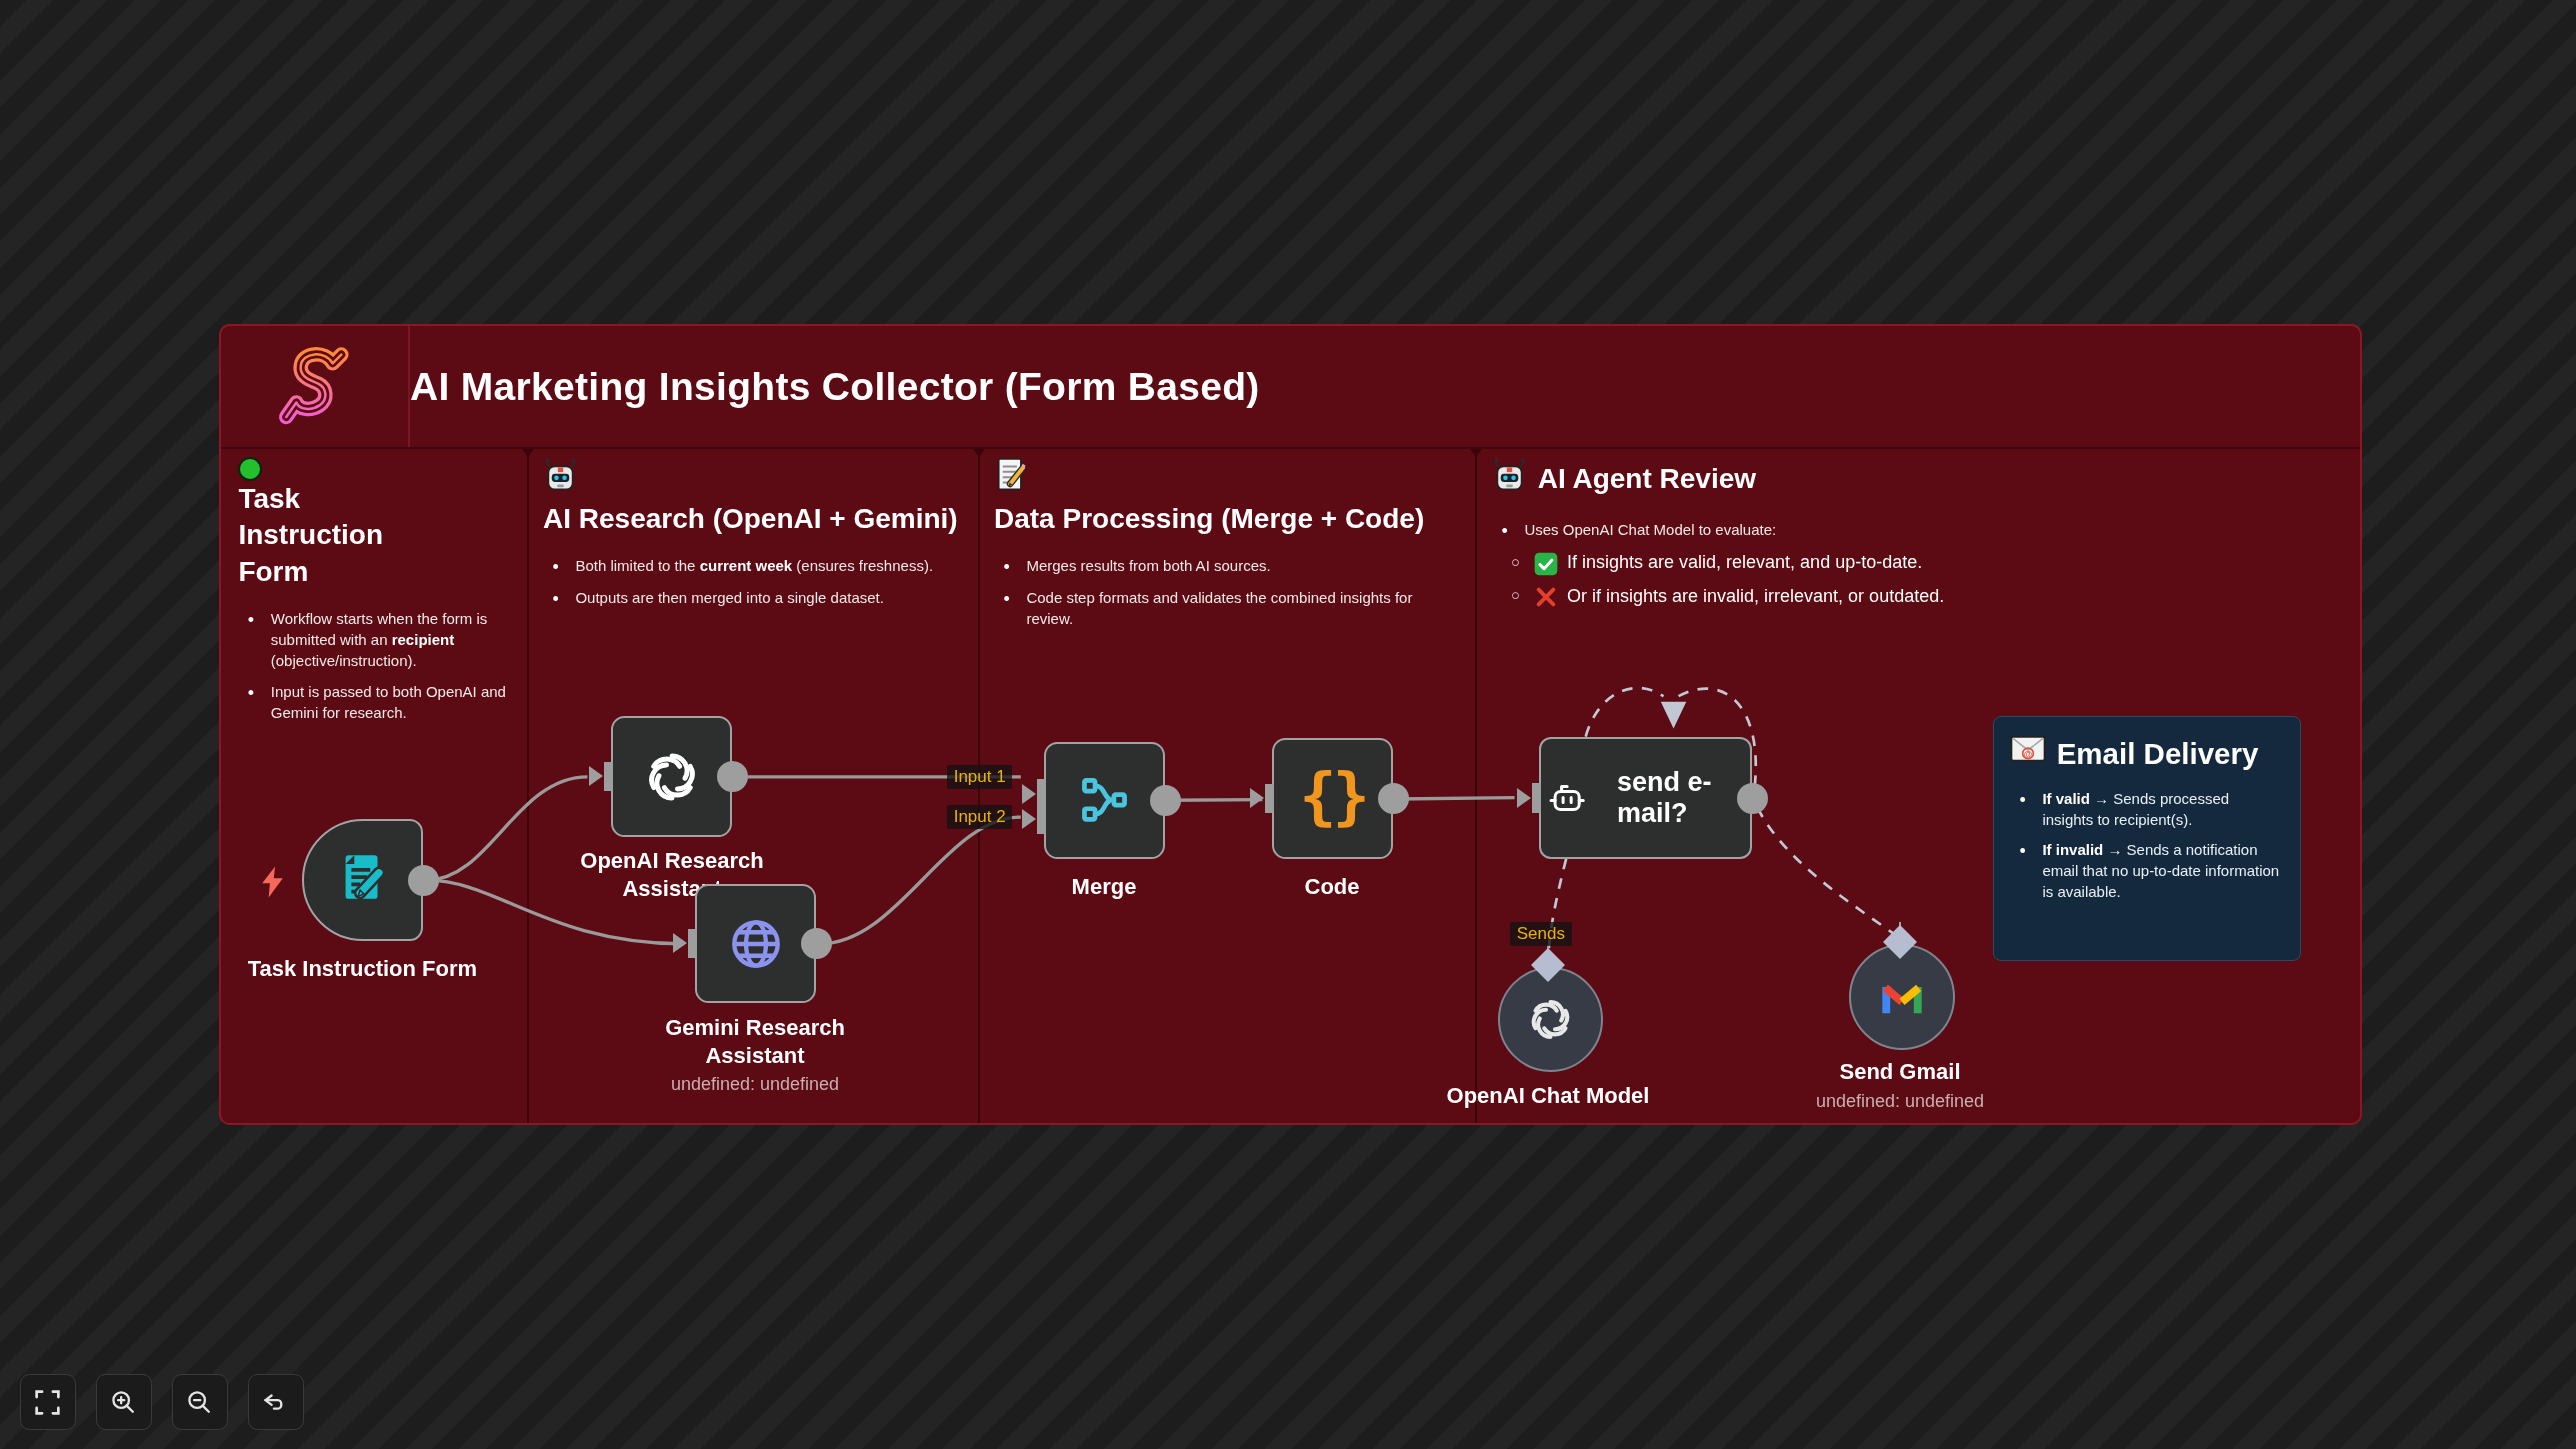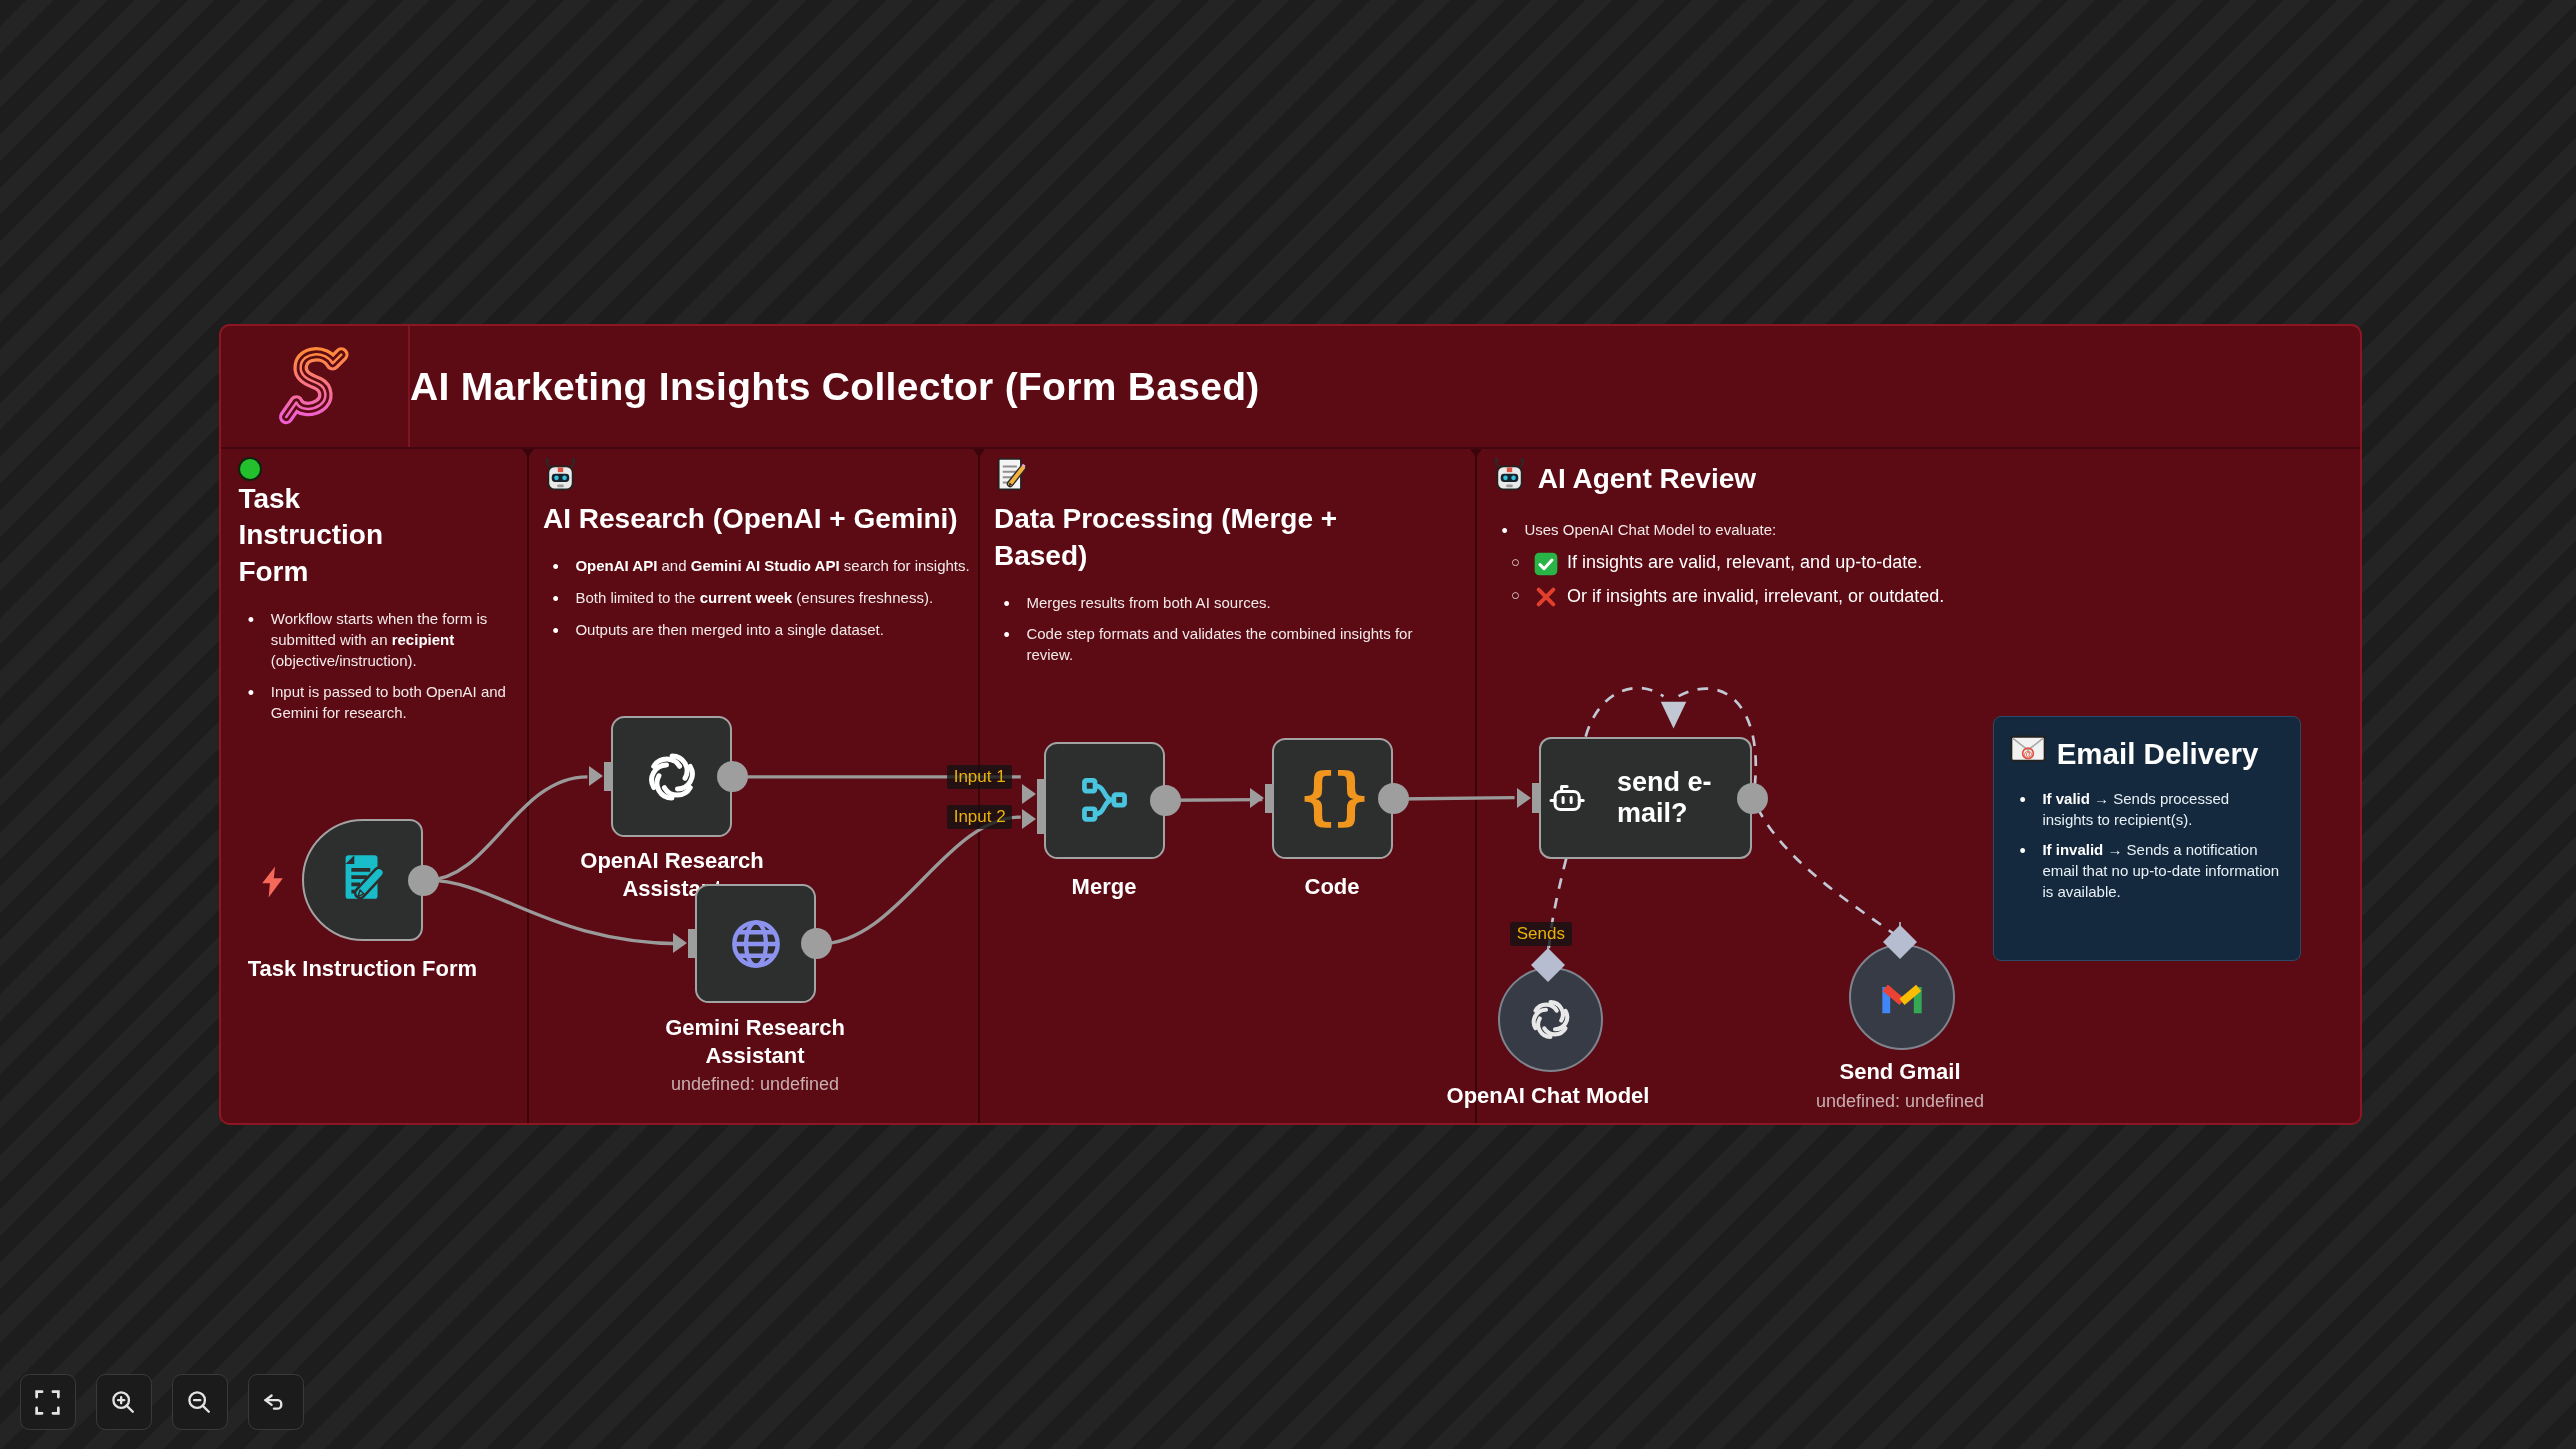--- a/index.html
+++ b/index.html
@@ -107,39 +107,38 @@
             <rect x="22" y="15.5" width="8" height="7" fill="#e04f3f"></rect>
             <rect x="13" y="25" width="26" height="12" rx="5" fill="#18222b"></rect>
             <circle cx="20" cy="31" r="3.4" fill="#35c2de"></circle>
               <circle cx="32" cy="31" r="3.4" fill="#35c2de"></circle>
             <rect x="21" y="41" width="10" height="4" rx="2" fill="#9a9a9a"></rect>
           </svg>
         </span>
         <span>AI Research (OpenAI + Gemini)</span>
       </div>
       <ul class="bul">
-        <li><b>OpenAI API</b><span> and </span><b>Gemini AI Studio API</b><span> search for insights.</span></li>
         <li><span>Both limited to the </span><b>current week</b><span> (ensures freshness).</span></li>
         <li><span>Outputs are then merged into a single dataset.</span></li>
       </ul>
     </div>
 
     <div class="col" style="left:773px;width:456px">
       <div class="sec-head" style="max-width:443px">
         <span class="hicon">
           <svg width="35" height="35" viewBox="0 0 52 52">
             <rect x="7" y="3" width="33" height="45" rx="2" fill="#f4f4f4" stroke="#222" stroke-width="2.5"></rect>
             <path d="M13,14 h21 M13,22 h21 M13,30 h14 M13,38 h10" stroke="#8f8f8f" stroke-width="3"></path>
             <path d="M24,40 L43,16" stroke="#2b2b2b" stroke-width="10" stroke-linecap="round"></path>
             <path d="M24,40 L43,16" stroke="#f2b13e" stroke-width="6" stroke-linecap="round"></path>
             <path d="M22,44 l5,-3 -4,-3 z" fill="#2b2b2b"></path>
             <path d="M41,13 l4,3 2,-3 -4,-3 z" fill="#efa0c0"></path>
           </svg>
         </span>
-        <span>Data Processing (Merge + Based)</span>
+        <span>Data Processing (Merge + Code)</span>
       </div>
       <ul class="bul">
         <li><span>Merges results from both AI sources.</span></li>
         <li><span>Code step formats and validates the combined insights for review.</span></li>
       </ul>
     </div>
 
     <div class="col" style="left:1271px;width:671px">
       <div class="sec-head">
         <span class="hicon">

